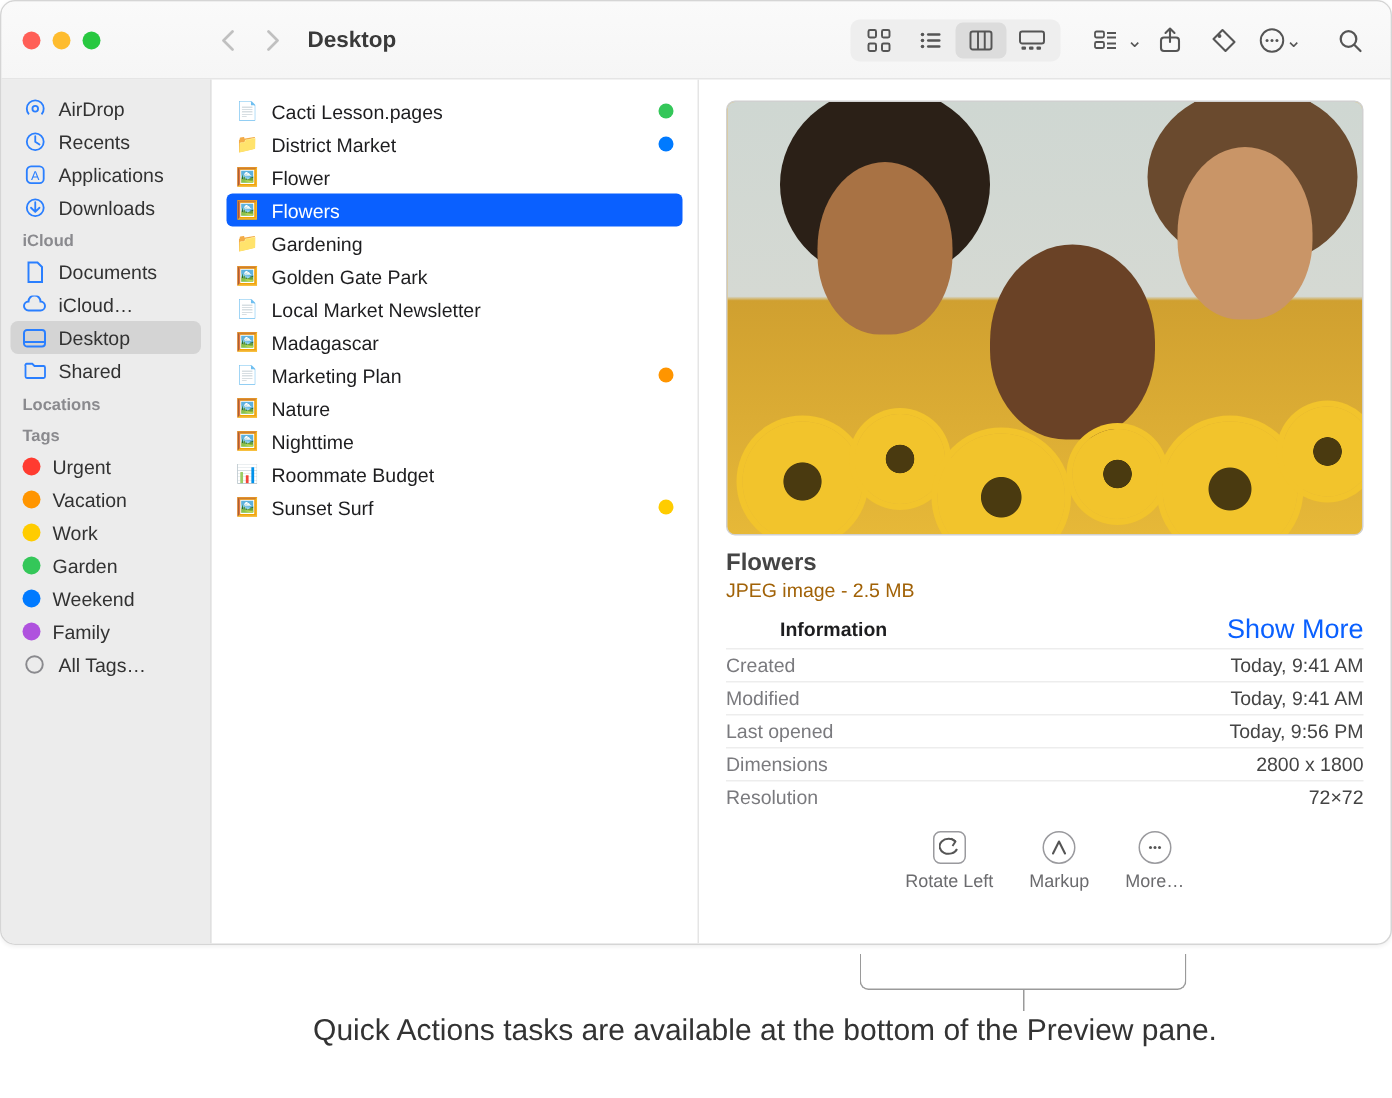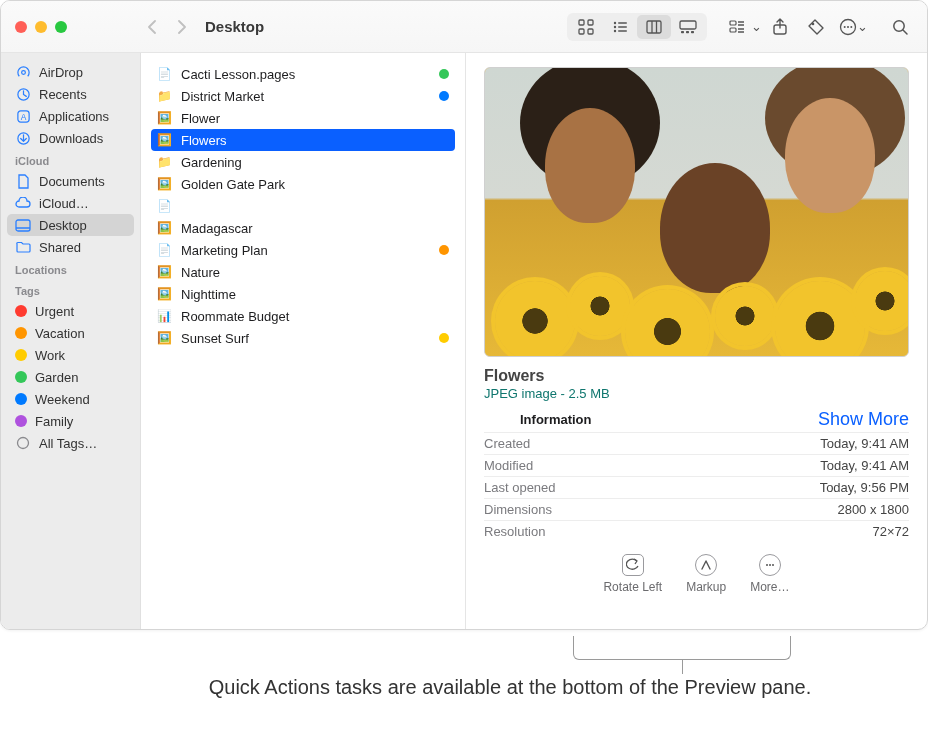--- a/index.html
+++ b/index.html
@@ -122,21 +122,21 @@
   .preview-thumb .h1{left:35px;top:-10px;width:140px;height:130px;background:#2b2017;}
   .preview-thumb .h3{left:280px;top:-10px;width:140px;height:120px;background:#6a4a2e;}
   .preview-thumb .flower{position:absolute;width:60px;height:60px;border-radius:50%;background:radial-gradient(circle,#4a3a10 0 22%,#f2c42c 23% 100%);box-shadow:0 0 0 4px #f2c42c;}
   .preview-thumb .fl1{left:10px;bottom:-5px;width:80px;height:80px;}
   .preview-thumb .fl2{left:85px;bottom:20px;}
   .preview-thumb .fl3{left:140px;bottom:-18px;width:85px;height:85px;}
   .preview-thumb .fl4{left:230px;bottom:10px;}
   .preview-thumb .fl5{left:290px;bottom:-15px;width:90px;height:90px;}
   .preview-thumb .fl6{left:370px;bottom:25px;}
   .pv-title{margin-top:10px;font-size:16px;font-weight:600;color:#444;}
-  .pv-sub{color:#0f766e;font-size:13px;margin-top:1px;}
+  .pv-sub{color:#a16207;font-size:13px;margin-top:1px;}
   .info-head{display:flex;justify-content:space-between;align-items:center;margin-top:8px;}
   .info-head .lbl{font-weight:700;font-size:13px;padding-left:36px;}
   .showmore{color:#0a60ff;font-size:18px;}
   .info-table{margin-top:2px;}
   .info-row{display:flex;justify-content:space-between;border-top:1px solid #ededed;padding:3px 0;color:#444;font-size:13px;}
   .info-row .k{color:#7a7a7e;}
   .qa-row{display:flex;gap:24px;justify-content:center;margin-top:12px;}
   .qa{display:flex;flex-direction:column;align-items:center;gap:4px;color:#6b6b6e;font-size:12px;}
   .qa .ic{width:22px;height:22px;border:1.4px solid #9a9a9e;border-radius:5px;display:flex;align-items:center;justify-content:center;color:#555;}
   .qa .ic.round{border-radius:50%;}
@@ -398,20 +398,21 @@
       <div class="file-row">
           <span class="file-icon">📁</span>
           <span class="file-name">Gardening</span>
         </div>
       <div class="file-row">
           <span class="file-icon">🖼️</span>
           <span class="file-name">Golden Gate Park</span>
         </div>
       <div class="file-row">
           <span class="file-icon">📄</span>
+          <span class="file-name">Local Market Newsletter</span>
         </div>
       <div class="file-row">
           <span class="file-icon">🖼️</span>
           <span class="file-name">Madagascar</span>
         </div>
       <div class="file-row">
           <span class="file-icon">📄</span>
           <span class="file-name">Marketing Plan</span>
           <span class="file-tag" style="background:#ff9500"></span>
         </div>

